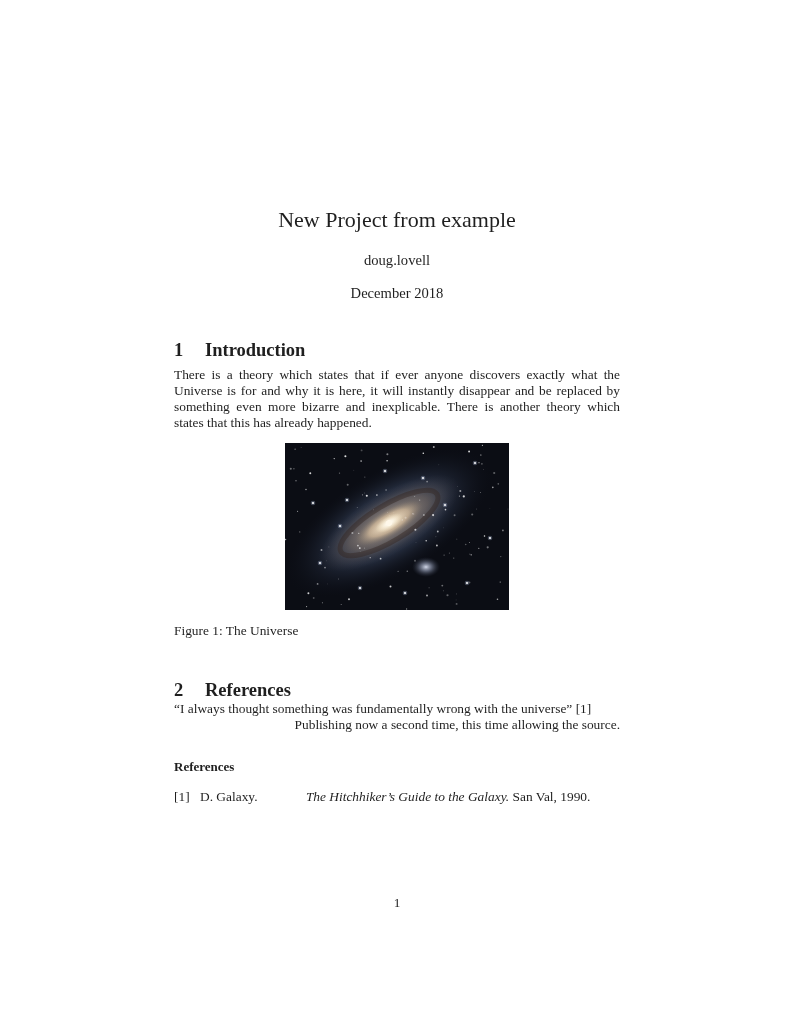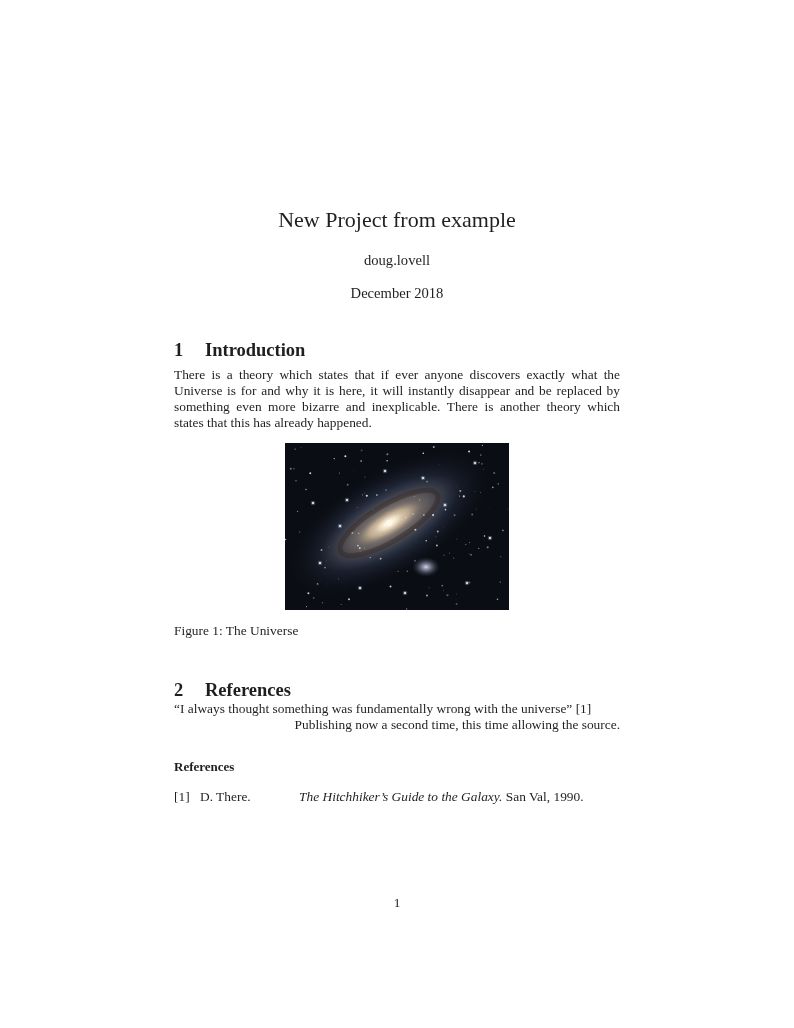--- a/index.html
+++ b/index.html
@@ -326,21 +326,21 @@
     <div class="conclusion-para">
       <div class="conclusion-line1">“I always thought something was fundamentally wrong with the universe” [1]</div>
       <div class="conclusion-line2">Publishing now a second time, this time allowing the source.</div>
     </div>
 
     <div class="refs-heading">References</div>
 
     <div class="ref-item">
       <span class="ref-label">[1]</span>
       <span class="ref-text">
-        <span>D. There.</span>
+        <span>D. Galaxy.</span>
         <span class="ref-title">The Hitchhiker’s Guide to the Galaxy.</span>
         <span>San Val, 1990.</span>
       </span>
     </div>
 
   </div>
 
   <div class="page-number">1</div>
 </div>
 

